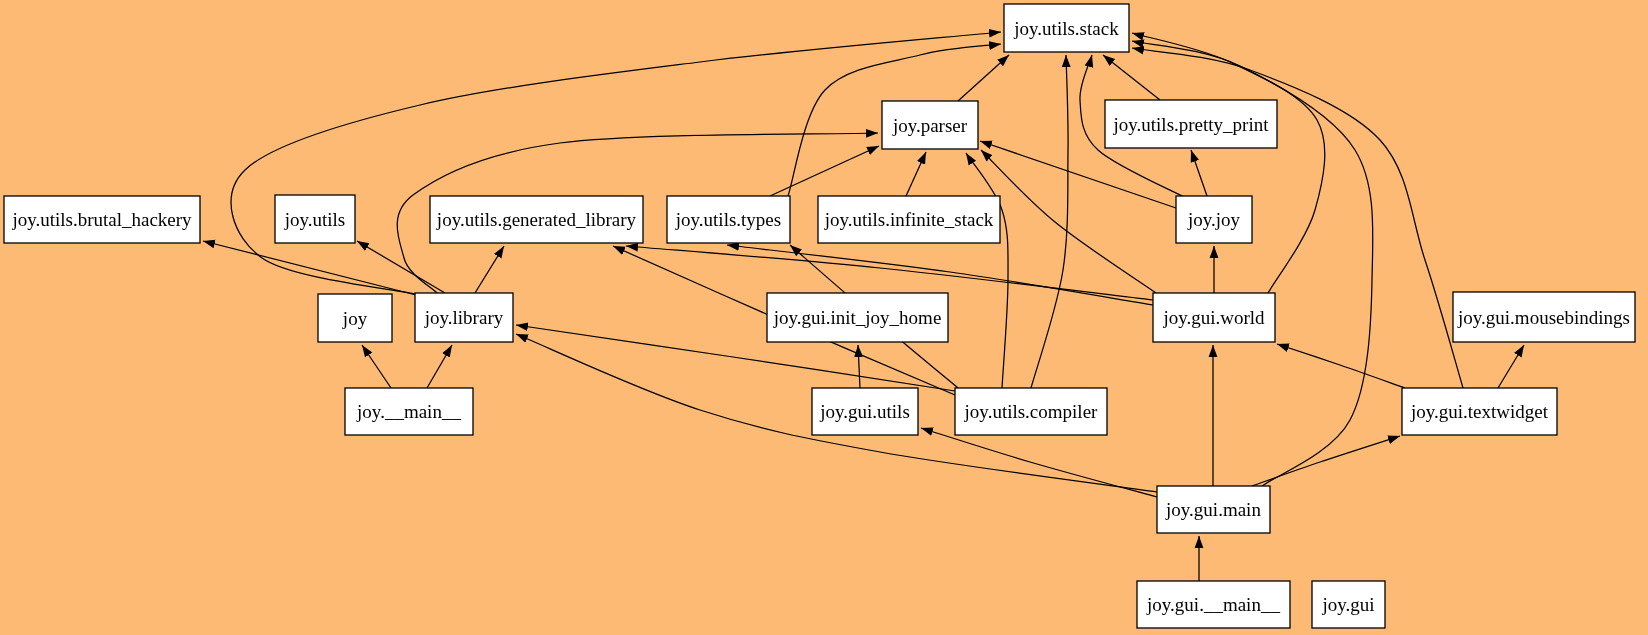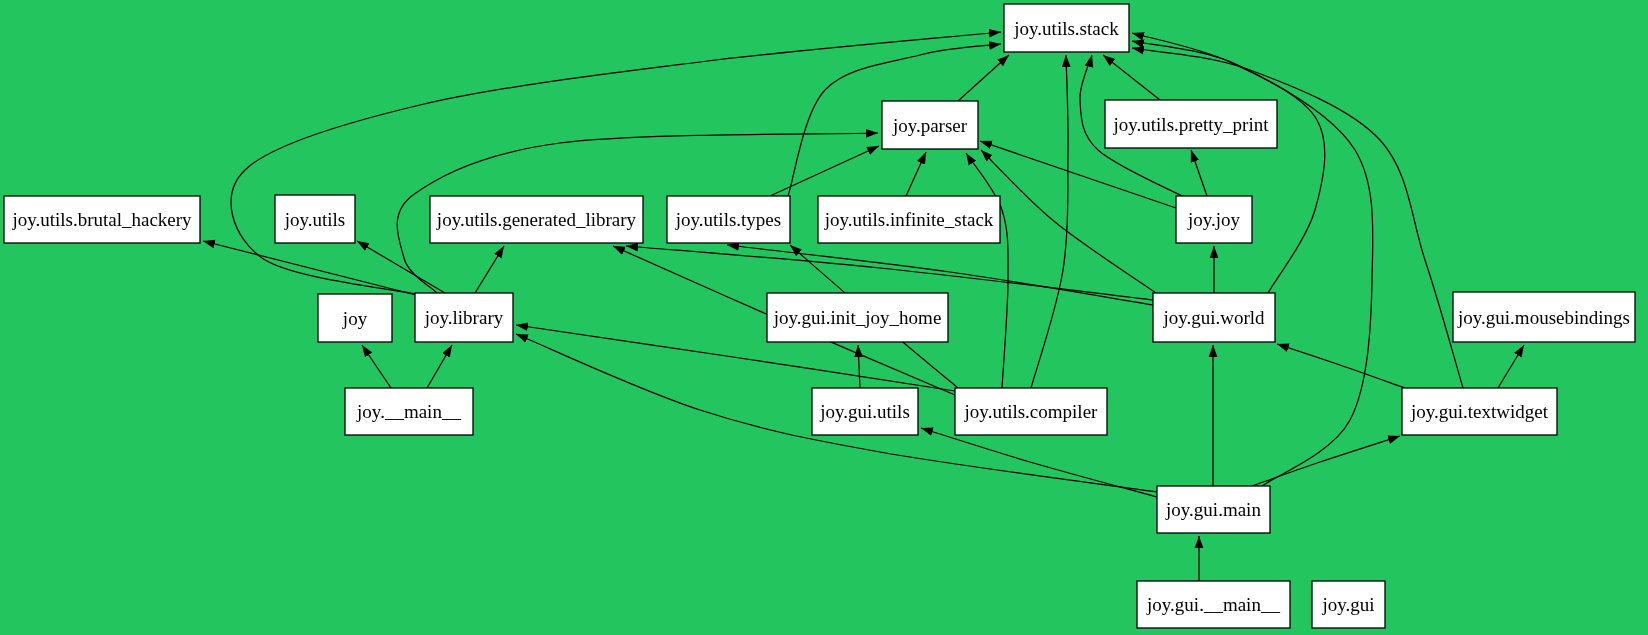--- a/index.html
+++ b/index.html
@@ -4,21 +4,21 @@
 <style>
   html, body {
     margin: 0;
     padding: 0;
     background: #ffffff;
   }
   .canvas {
     position: relative;
     width: 1648px;
     height: 635px;
-    background: #22c55e;
+    background: #fdba74;
     overflow: hidden;
   }
   svg {
     display: block;
     font-family: "Liberation Serif", "DejaVu Serif", serif;
   }
   .node-box {
     fill: #ffffff;
     stroke: #000000;
     stroke-width: 1.3;

